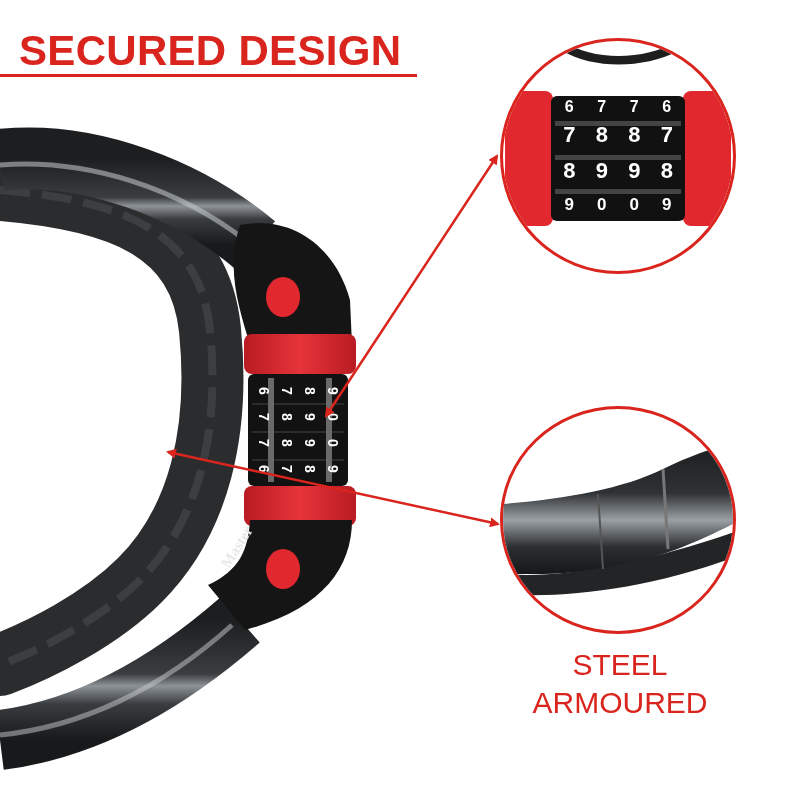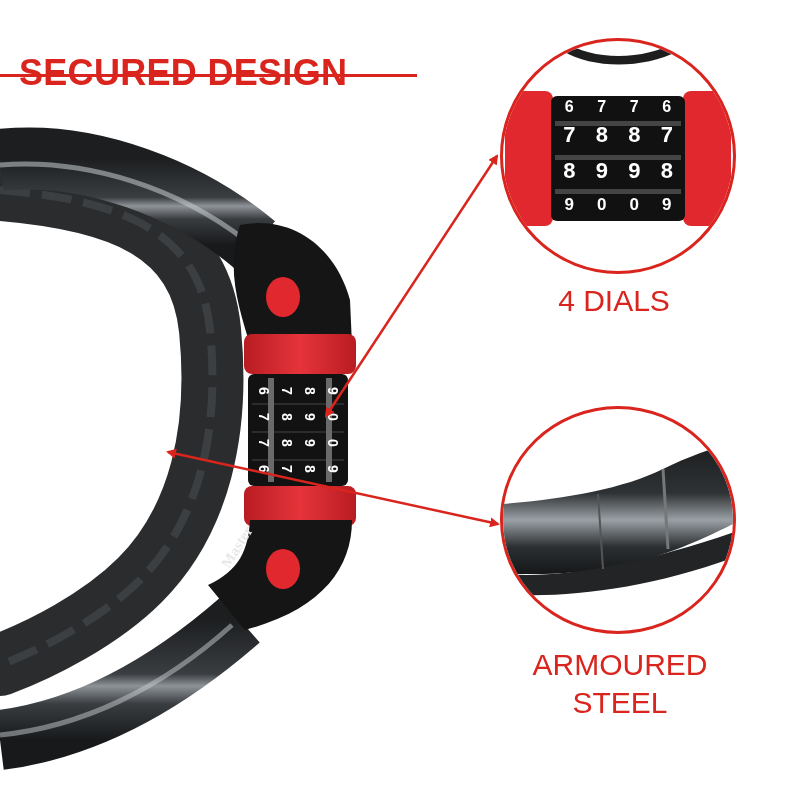--- a/index.html
+++ b/index.html
@@ -10,26 +10,25 @@
       overflow: hidden;
       background: #ffffff;
       font-family: "Liberation Sans", sans-serif;
     }
     .headline {
       position: absolute;
       left: 19px;
       top: 28px;
       font-family: "Liberation Sans", sans-serif;
       font-weight: bold;
-      font-size: 36px;
+      font-size: 42px;
       line-height: 46px;
       color: #d9251d;
       letter-spacing: 0.3px;
       white-space: nowrap;
-      margin-top: 22px;
     }
     .headline-underline {
       position: absolute;
       left: 0;
       top: 74px;
       width: 417px;
       height: 3px;
       background: #d9251d;
     }
     .product-art {
@@ -182,21 +181,20 @@
       <span style="font-size:22px;line-height:38px;">9</span>
       <span style="font-size:22px;line-height:38px;">8</span>
       <span style="font-size:17px;line-height:30px;">9</span>
       <span style="font-size:17px;line-height:30px;">0</span>
       <span style="font-size:17px;line-height:30px;">0</span>
       <span style="font-size:17px;line-height:30px;">9</span>
     </div>
   </div>
 
   <div class="caption" style="left:494px;top:282px;width:240px;">
-    <span>4 DIALS</span>
   </div>
 
   <div class="zoom-circle" style="left:500px;top:406px;width:236px;height:228px;">
     <svg width="230" height="222" viewBox="0 0 230 222">
       <defs>
         <linearGradient id="armGrad" x1="0" y1="0" x2="0" y2="1">
           <stop offset="0" stop-color="#1a1c1e"></stop>
           <stop offset="0.4" stop-color="#2f3234"></stop>
           <stop offset="0.6" stop-color="#9aa0a5"></stop>
           <stop offset="0.8" stop-color="#2c2f31"></stop>
@@ -204,22 +202,22 @@
         </linearGradient>
       </defs>
       <path d="M 0 95 C 60 90, 120 80, 160 60 C 190 45, 215 38, 240 30 L 240 110 C 200 130, 160 150, 100 160 C 60 166, 30 165, 0 165 Z" fill="url(#armGrad)"></path>
       <path d="M 0 165 C 60 170, 140 155, 240 120 L 240 145 C 150 180, 60 190, 0 185 Z" fill="#222426"></path>
       <line x1="95" y1="85" x2="100" y2="160" stroke="#555" stroke-width="2"></line>
       <line x1="160" y1="60" x2="165" y2="140" stroke="#777" stroke-width="3"></line>
     </svg>
   </div>
 
   <div class="caption" style="left:500px;top:646px;width:240px;">
+    <span>STEEL</span>
     <span>ARMOURED</span>
-    <span>STEEL</span>
   </div>
 
   <svg class="arrows" viewBox="0 0 800 800" xmlns="http://www.w3.org/2000/svg">
     <defs>
       <marker id="arrowHead" markerWidth="10" markerHeight="10" refX="8" refY="5" orient="auto-start-reverse" markerUnits="userSpaceOnUse">
         <path d="M0,0 L10,5 L0,10 Z" fill="#d9251d"></path>
       </marker>
     </defs>
     <line x1="326" y1="416" x2="497" y2="156" stroke="#d9251d" stroke-width="2.5" marker-start="url(#arrowHead)" marker-end="url(#arrowHead)"></line>
     <line x1="168" y1="452" x2="498" y2="524" stroke="#d9251d" stroke-width="2.5" marker-start="url(#arrowHead)" marker-end="url(#arrowHead)"></line>

